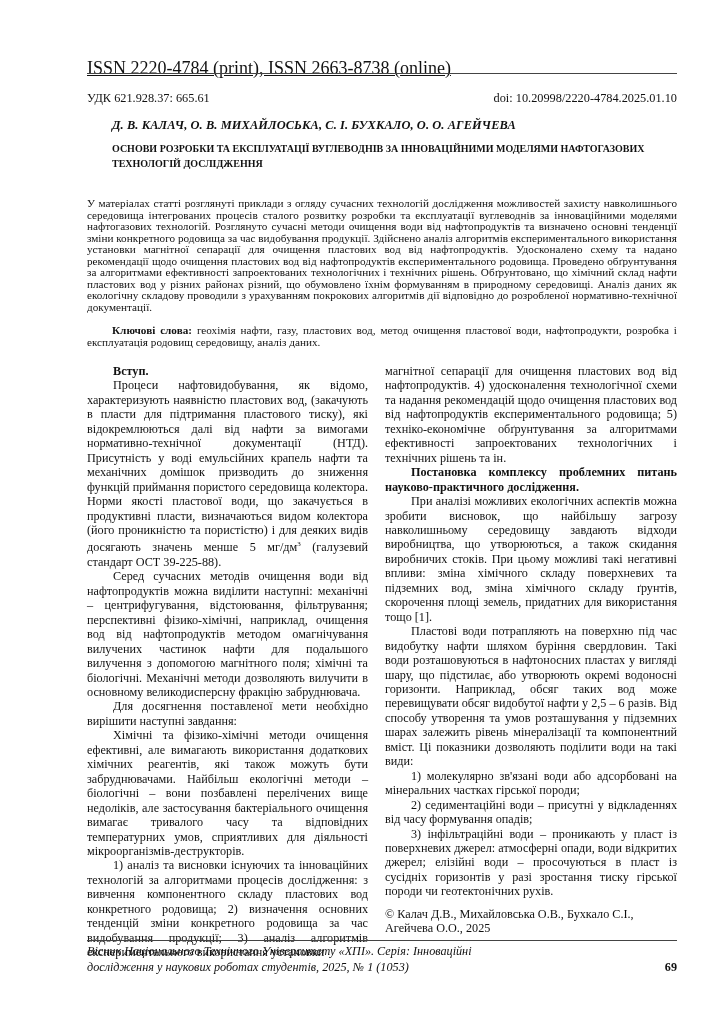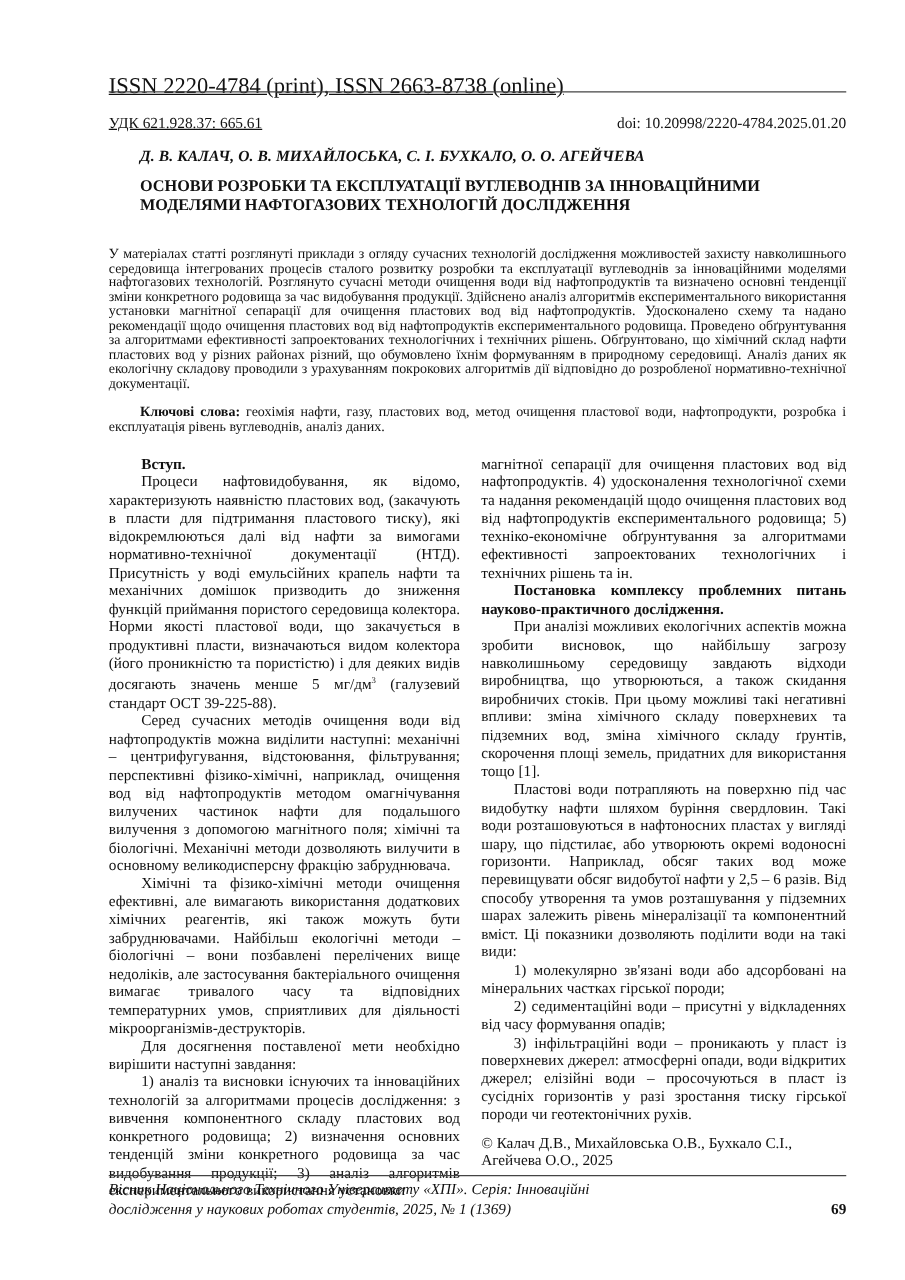--- a/index.html
+++ b/index.html
@@ -1,67 +1,67 @@
 <!DOCTYPE html>
 <html><head>
 <meta charset="utf-8">
 <style>
   html, body { margin: 0; padding: 0; background: #ffffff; }
   body { width: 724px; height: 1024px; position: relative; overflow: hidden;
          font-family: "Liberation Serif", serif; color: #111; }
   .abs { position: absolute; }
   .hdr-issn { left: 87px; top: 58px; font-size: 18px; text-decoration: underline; }
   .hdr-line { left: 87px; top: 73px; width: 590px; height: 1px; background: #444; }
-  .udk { left: 87px; top: 91px; font-size: 12.3px; text-decoration: underline; }
+  .udk { left: 87px; top: 91px; font-size: 12.3px; }
   .doi { right: 47px; top: 91px; font-size: 12.3px; }
   .authors { left: 112px; top: 118px; font-size: 12.4px; font-style: italic; font-weight: bold; letter-spacing: 0.1px; }
-  .title { left: 112px; top: 141px; width: 565px; font-size: 13px; font-weight: bold; line-height: 15px; }
+  .title { left: 112px; top: 141px; width: 565px; font-size: 10px; font-weight: bold; line-height: 15px; }
   .abstract { left: 87px; top: 198px; width: 590px; font-size: 11.2px; line-height: 11.5px; text-align: justify; }
   .keywords { left: 87px; top: 325px; width: 590px; font-size: 11.2px; line-height: 11.5px; text-align: justify; text-indent: 25px; }
   .col { top: 364px; width: 281px; font-size: 12.2px; line-height: 14.45px; text-align: justify; }
   .col-left { left: 87px; }
   .col-right { left: 385px; width: 292px; }
   .col p { margin: 0; text-indent: 26px; }
   .col p.noind { text-indent: 0; }
   .col .head { font-weight: bold; }
   .copyright { margin-top: 8px !important; text-indent: 0 !important; }
   .ftr-line { left: 87px; top: 940px; width: 590px; height: 1px; background: #444; }
   .ftr { left: 87px; top: 944px; font-size: 12.2px; font-style: italic; line-height: 15.5px; }
   .pageno { right: 47px; top: 960px; font-size: 12.2px; font-weight: bold; }
   sup { font-size: 7px; }
 </style>
 </head>
 <body>
 
 <div class="abs hdr-issn">ISSN 2220-4784 (print), ISSN 2663-8738 (online)</div>
 <div class="abs hdr-line"></div>
 <div class="abs udk">УДК 621.928.37: 665.61</div>
-<div class="abs doi">doi: 10.20998/2220-4784.2025.01.20</div>
+<div class="abs doi">doi: 10.20998/2220-4784.2025.01.10</div>
 
 <div class="abs authors">Д. В. КАЛАЧ, О. В. МИХАЙЛОСЬКА, С. І. БУХКАЛО, О. О. АГЕЙЧЕВА</div>
 <div class="abs title">ОСНОВИ РОЗРОБКИ ТА ЕКСПЛУАТАЦІЇ ВУГЛЕВОДНІВ ЗА ІННОВАЦІЙНИМИ МОДЕЛЯМИ НАФТОГАЗОВИХ ТЕХНОЛОГІЙ ДОСЛІДЖЕННЯ</div>
 
 <div class="abs abstract">У матеріалах статті розглянуті приклади з огляду сучасних технологій дослідження можливостей захисту навколишнього середовища інтегрованих процесів сталого розвитку розробки та експлуатації вуглеводнів за інноваційними моделями нафтогазових технологій. Розглянуто сучасні методи очищення води від нафтопродуктів та визначено основні тенденції зміни конкретного родовища за час видобування продукції. Здійснено аналіз алгоритмів експериментального використання установки магнітної сепарації для очищення пластових вод від нафтопродуктів. Удосконалено схему та надано рекомендації щодо очищення пластових вод від нафтопродуктів експериментального родовища. Проведено обґрунтування за алгоритмами ефективності запроектованих технологічних і технічних рішень. Обґрунтовано, що хімічний склад нафти пластових вод у різних районах різний, що обумовлено їхнім формуванням в природному середовищі. Аналіз даних як екологічну складову проводили з урахуванням покрокових алгоритмів дії відповідно до розробленої нормативно-технічної документації.</div>
-<div class="abs keywords"><b>Ключові слова:</b><span> геохімія нафти, газу, пластових вод, метод очищення пластової води, нафтопродукти, розробка і експлуатація рівень вуглеводнів, аналіз даних.</span></div>
+<div class="abs keywords"><b>Ключові слова:</b><span> геохімія нафти, газу, пластових вод, метод очищення пластової води, нафтопродукти, розробка і експлуатація родовищ середовищу, аналіз даних.</span></div>
 
 <div class="abs col col-left">
   <p class="head">Вступ.</p>
   <p><span>Процеси нафтовидобування, як відомо, характеризують наявністю пластових вод, (закачують в пласти для підтримання пластового тиску), які відокремлюються далі від нафти за вимогами нормативно-технічної документації (НТД). Присутність у воді емульсійних крапель нафти та механічних домішок призводить до зниження функцій приймання пористого середовища колектора. Норми якості пластової води, що закачується в продуктивні пласти, визначаються видом колектора (його проникністю та пористістю) і для деяких видів досягають значень менше 5 мг/дм</span><sup>3</sup><span> (галузевий стандарт ОСТ 39-225-88).</span></p>
   <p>Серед сучасних методів очищення води від нафтопродуктів можна виділити наступні: механічні – центрифугування, відстоювання, фільтрування; перспективні фізико-хімічні, наприклад, очищення вод від нафтопродуктів методом омагнічування вилучених частинок нафти для подальшого вилучення з допомогою магнітного поля; хімічні та біологічні. Механічні методи дозволяють вилучити в основному великодисперсну фракцію забруднювача.</p>
+  <p>Для досягнення поставленої мети необхідно вирішити наступні завдання:</p>
   <p>Хімічні та фізико-хімічні методи очищення ефективні, але вимагають використання додаткових хімічних реагентів, які також можуть бути забруднювачами. Найбільш екологічні методи – біологічні – вони позбавлені перелічених вище недоліків, але застосування бактеріального очищення вимагає тривалого часу та відповідних температурних умов, сприятливих для діяльності мікроорганізмів-деструкторів.</p>
-  <p>Для досягнення поставленої мети необхідно вирішити наступні завдання:</p>
   <p>1) аналіз та висновки існуючих та інноваційних технологій за алгоритмами процесів дослідження: з вивчення компонентного складу пластових вод конкретного родовища; 2) визначення основних тенденцій зміни конкретного родовища за час видобування продукції; 3) аналіз алгоритмів експериментального використання установки</p>
 </div>
 
 <div class="abs col col-right">
   <p class="noind">магнітної сепарації для очищення пластових вод від нафтопродуктів. 4) удосконалення технологічної схеми та надання рекомендацій щодо очищення пластових вод від нафтопродуктів експериментального родовища; 5) техніко-економічне обґрунтування за алгоритмами ефективності запроектованих технологічних і технічних рішень та ін.</p>
   <p class="head">Постановка комплексу проблемних питань науково-практичного дослідження.</p>
   <p>При аналізі можливих екологічних аспектів можна зробити висновок, що найбільшу загрозу навколишньому середовищу завдають відходи виробництва, що утворюються, а також скидання виробничих стоків. При цьому можливі такі негативні впливи: зміна хімічного складу поверхневих та підземних вод, зміна хімічного складу ґрунтів, скорочення площі земель, придатних для використання тощо [1].</p>
   <p>Пластові води потрапляють на поверхню під час видобутку нафти шляхом буріння свердловин. Такі води розташовуються в нафтоносних пластах у вигляді шару, що підстилає, або утворюють окремі водоносні горизонти. Наприклад, обсяг таких вод може перевищувати обсяг видобутої нафти у 2,5 – 6 разів. Від способу утворення та умов розташування у підземних шарах залежить рівень мінералізації та компонентний вміст. Ці показники дозволяють поділити води на такі види:</p>
   <p>1) молекулярно зв'язані води або адсорбовані на мінеральних частках гірської породи;</p>
   <p>2) седиментаційні води – присутні у відкладеннях від часу формування опадів;</p>
   <p>3) інфільтраційні води – проникають у пласт із поверхневих джерел: атмосферні опади, води відкритих джерел; елізійні води – просочуються в пласт із сусідніх горизонтів у разі зростання тиску гірської породи чи геотектонічних рухів.</p>
   <p class="copyright"><span>© Калач Д.В., Михайловська О.В., Бухкало С.І.,</span><br><span>Агейчева О.О., 2025</span></p>
 </div>
 
 <div class="abs ftr-line"></div>
-<div class="abs ftr"><span>Вісник Національного Технічного Університету «ХПІ». Серія: Інноваційні</span><br><span>дослідження у наукових роботах студентів, 2025, № 1 (1369)</span></div>
+<div class="abs ftr"><span>Вісник Національного Технічного Університету «ХПІ». Серія: Інноваційні</span><br><span>дослідження у наукових роботах студентів, 2025, № 1 (1053)</span></div>
 <div class="abs pageno">69</div>
 
 </body></html>

